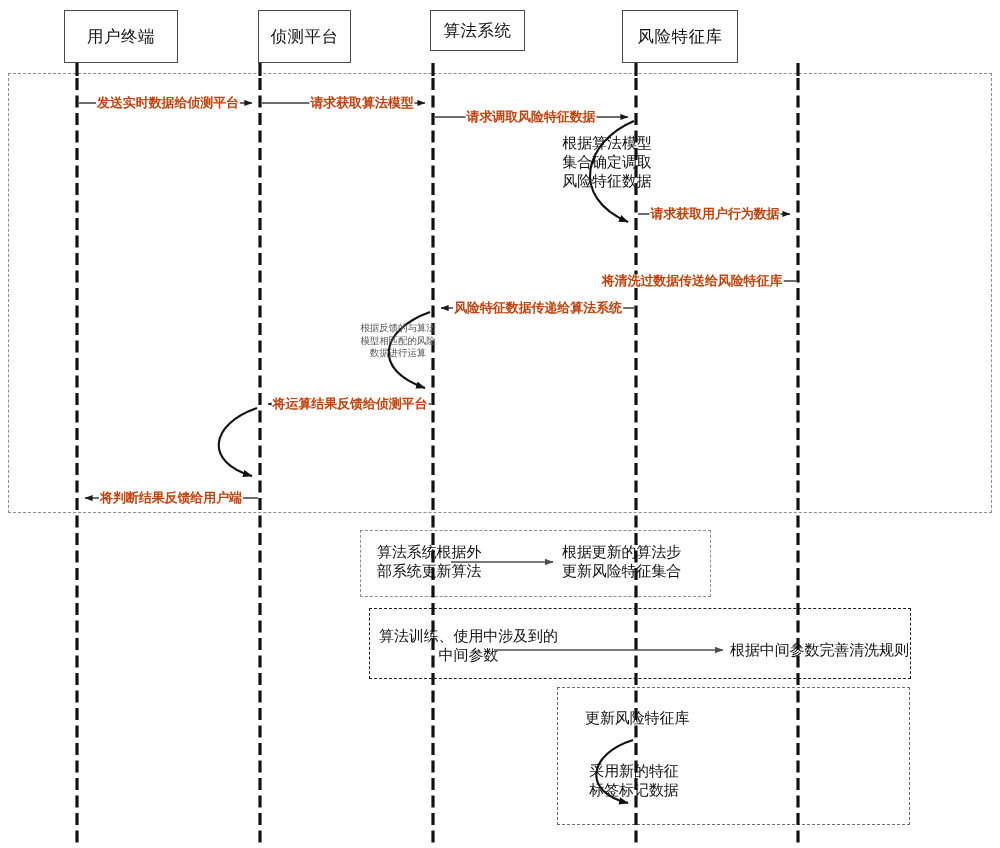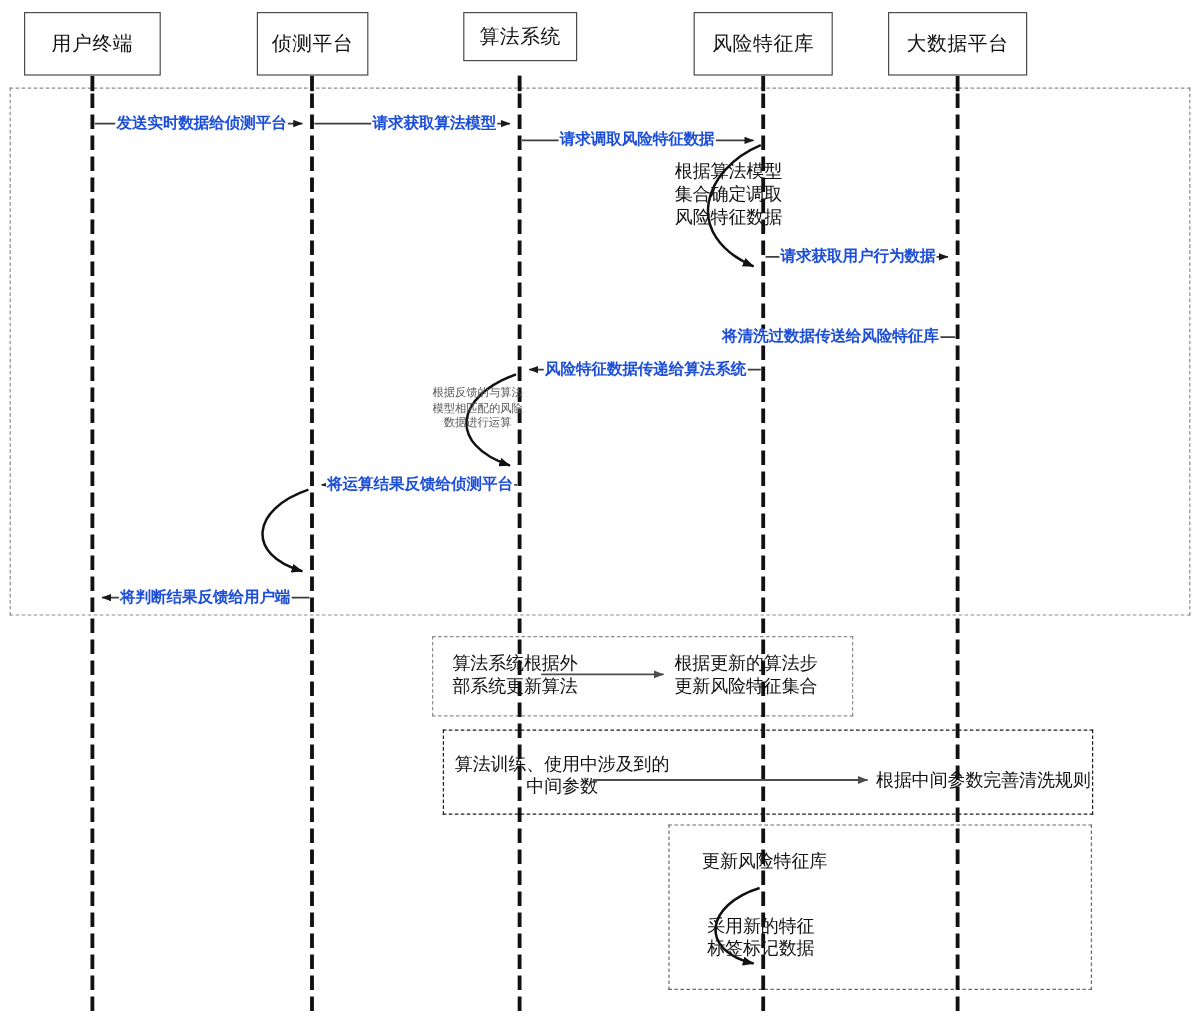--- a/index.html
+++ b/index.html
@@ -32,28 +32,29 @@
     box-sizing: border-box;
     border: 1.3px solid #4a4a4a;
     background: #ffffff;
     display: flex;
     align-items: center;
     justify-content: center;
     font-size: 16.5px;
     letter-spacing: 0.5px;
     color: #111111;
     white-space: nowrap;
+    margin-left: 44px;
   }
   .msg-label {
     position: absolute;
     background: #ffffff;
     font-size: 13px;
     line-height: 1.02;
     white-space: nowrap;
-    color: #1d4ed8;
+    color: #c2410c;
     font-weight: 700;
     padding: 0 1px;
     transform: translate(-50%, -50%);
     letter-spacing: -0.1px;
   }
   .note {
     position: absolute;
     font-size: 15px;
     line-height: 1.25;
     color: #2b2b2b;
@@ -164,23 +165,20 @@
   </div>
   <div class="participant-box" style="left:214px; top:10px; width:93px; height:53px;">
     <span>侦测平台</span>
   </div>
   <div class="participant-box" style="left:386px; top:10px; width:95px; height:41px;">
     <span>算法系统</span>
   </div>
   <div class="participant-box" style="left:578px; top:10px; width:116px; height:53px;">
     <span>风险特征库</span>
   </div>
-  <div class="participant-box" style="left:740px; top:10px; width:116px; height:53px;">
-    <span>大数据平台</span>
-  </div>
 
   <div class="msg-label" style="left:168px; top:103px;">发送实时数据给侦测平台</div>
   <div class="msg-label" style="left:362px; top:103px;">请求获取算法模型</div>
   <div class="msg-label" style="left:531px; top:117px;">请求调取风险特征数据</div>
   <div class="msg-label" style="left:715px; top:214px;">请求获取用户行为数据</div>
   <div class="msg-label" style="left:692px; top:281px;">将清洗过数据传送给风险特征库</div>
   <div class="msg-label" style="left:538px; top:308px;">风险特征数据传递给算法系统</div>
   <div class="msg-label" style="left:350px; top:404px;">将运算结果反馈给侦测平台</div>
   <div class="msg-label" style="left:171px; top:498px;">将判断结果反馈给用户端</div>
 

